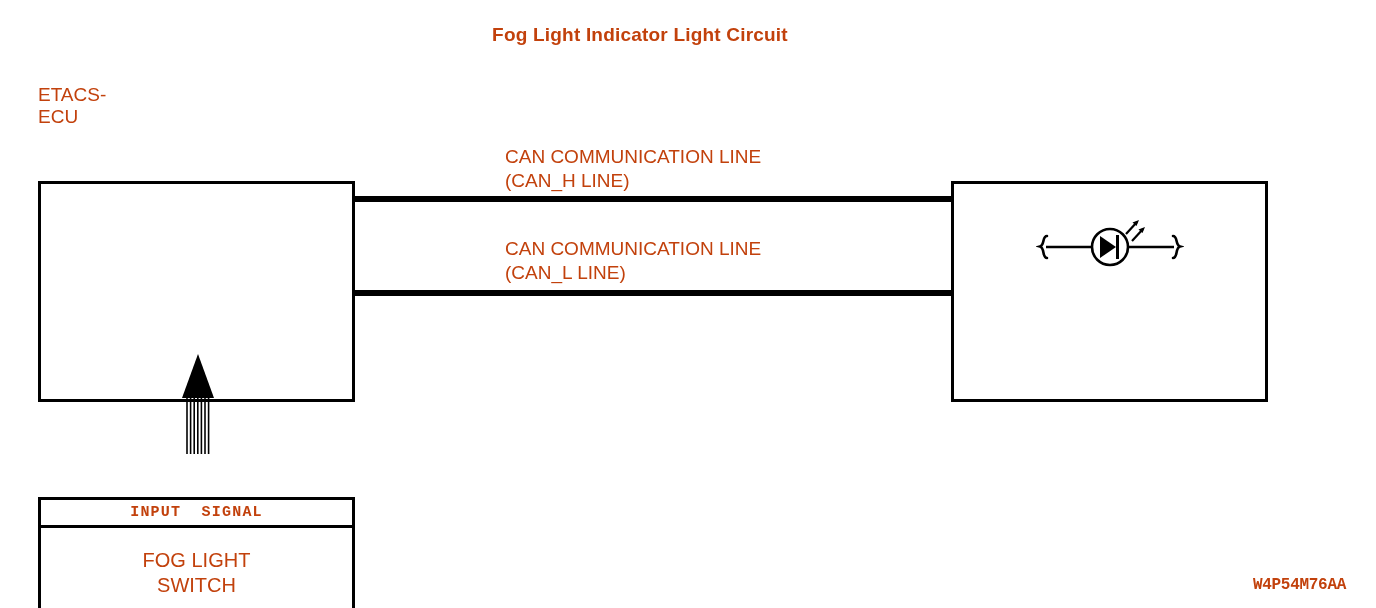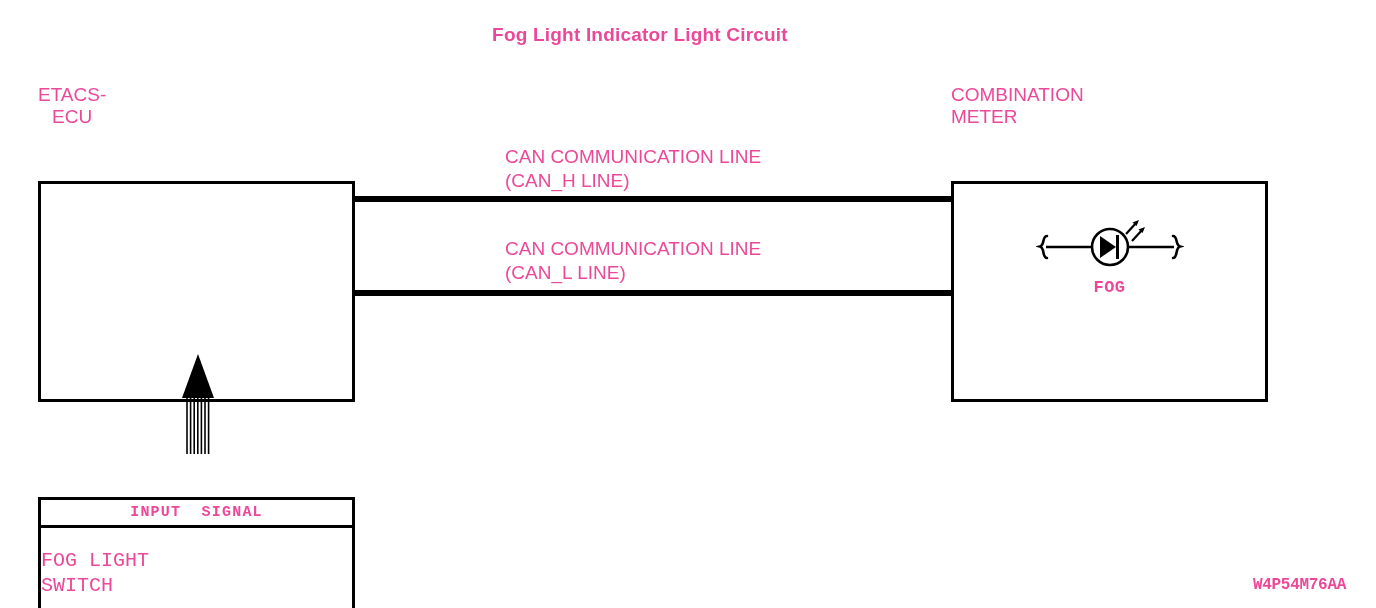--- a/index.html
+++ b/index.html
@@ -8,21 +8,21 @@
     padding: 0;
     background: #ffffff;
   }
   #page {
     position: relative;
     width: 1376px;
     height: 608px;
     background: #ffffff;
     overflow: hidden;
     font-family: "Liberation Sans", sans-serif;
-    color: #ec4899;
+    color: #c2410c;
   }
 
   
   .diagram-title {
     position: absolute;
     left: 0;
     top: 24px;
     width: 1280px;
     text-align: center;
     font-family: "Liberation Sans", sans-serif;
@@ -45,21 +45,21 @@
   .unit-label {
     position: absolute;
     font-family: "Liberation Sans", sans-serif;
     font-size: 19px;
     font-weight: normal;
     line-height: 22px;
     white-space: pre;
   }
 
   
-  #etacs-label { left: 38px; top: 84px; text-align: center; }
+  #etacs-label { left: 38px; top: 84px; }
   #etacs-box   { left: 38px; top: 136px; width: 317px; height: 221px; }
 
   
   #meter-label { left: 951px; top: 84px; }
   #meter-box   { left: 951px; top: 136px; width: 317px; height: 221px; }
 
   
   .can-line {
     position: absolute;
     left: 354px;
@@ -135,22 +135,22 @@
     font-size: 15px;
     font-weight: bold;
     letter-spacing: 1.2px;
     white-space: pre;
   }
   #switch-name {
     position: absolute;
     left: 0;
     top: 48px;
     width: 100%;
-    text-align: left;
-    font-family: Liberation Mono, monospace;
+    text-align: center;
+    font-family: Liberation Sans, sans-serif;
     font-size: 20px;
     line-height: 25px;
     white-space: pre;
   }
 
   
   #reference-code {
     position: absolute;
     right: 30px;
     top: 576px;
@@ -165,22 +165,20 @@
 
 <div id="page">
 
   <div class="diagram-title">Fog Light Indicator Light Circuit</div>
 
   <div class="unit-label" id="etacs-label">ETACS-
 ECU</div>
 
   <div class="unit-box" id="etacs-box"></div>
 
-  <div class="unit-label" id="meter-label">COMBINATION
-METER</div>
 
   <div class="unit-box" id="meter-box"></div>
 
   <div class="can-line" id="can-h-line"></div>
 
   <div class="can-line-label" id="can-h-label">CAN COMMUNICATION LINE
 (CAN_H LINE)</div>
 
   <div class="can-line" id="can-l-line"></div>
 
@@ -205,21 +203,20 @@
       <line x1="90" y1="22" x2="101" y2="10" stroke="#000" stroke-width="2.2"></line>
       <polygon points="103,8 96.5,10.5 100.5,14" fill="#000"></polygon>
     </g>
 
     <g>
       <line x1="96" y1="29" x2="107" y2="17" stroke="#000" stroke-width="2.2"></line>
       <polygon points="109,15 102.5,17.5 106.5,21" fill="#000"></polygon>
     </g>
   </svg>
 
-  <div id="fog-caption">FOG</div>
 
   <svg id="signal-arrow" viewBox="0 0 40 100">
 
     <g stroke="#000" stroke-width="1.6">
       <line x1="9" y1="100" x2="9" y2="42"></line>
       <line x1="12.6" y1="100" x2="12.6" y2="42"></line>
       <line x1="16.2" y1="100" x2="16.2" y2="42"></line>
       <line x1="19.8" y1="100" x2="19.8" y2="42"></line>
       <line x1="23.4" y1="100" x2="23.4" y2="42"></line>
       <line x1="27" y1="100" x2="27" y2="42"></line>

